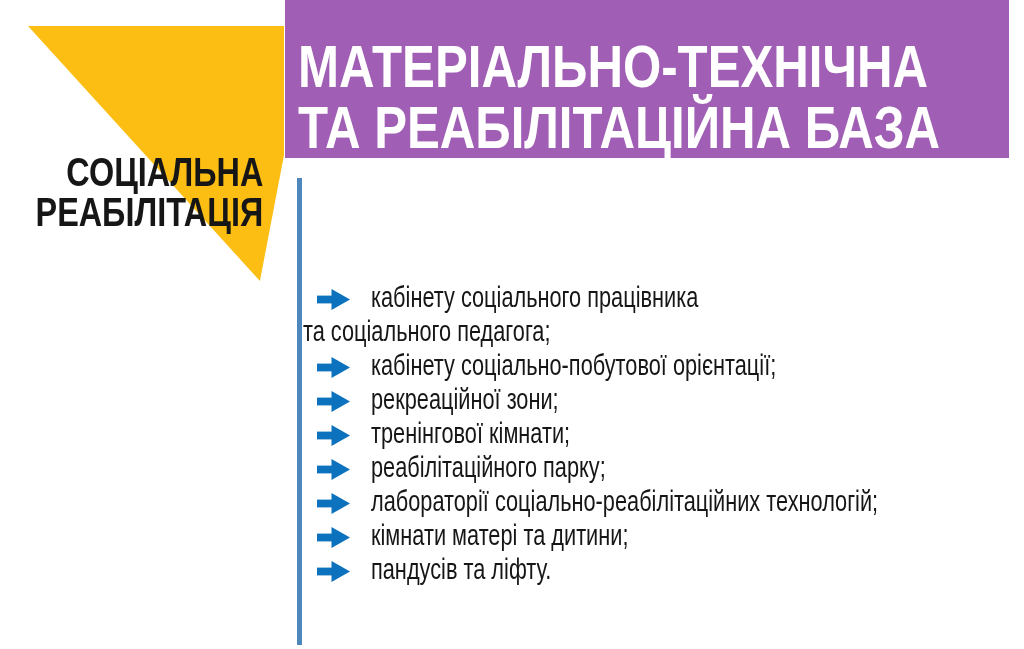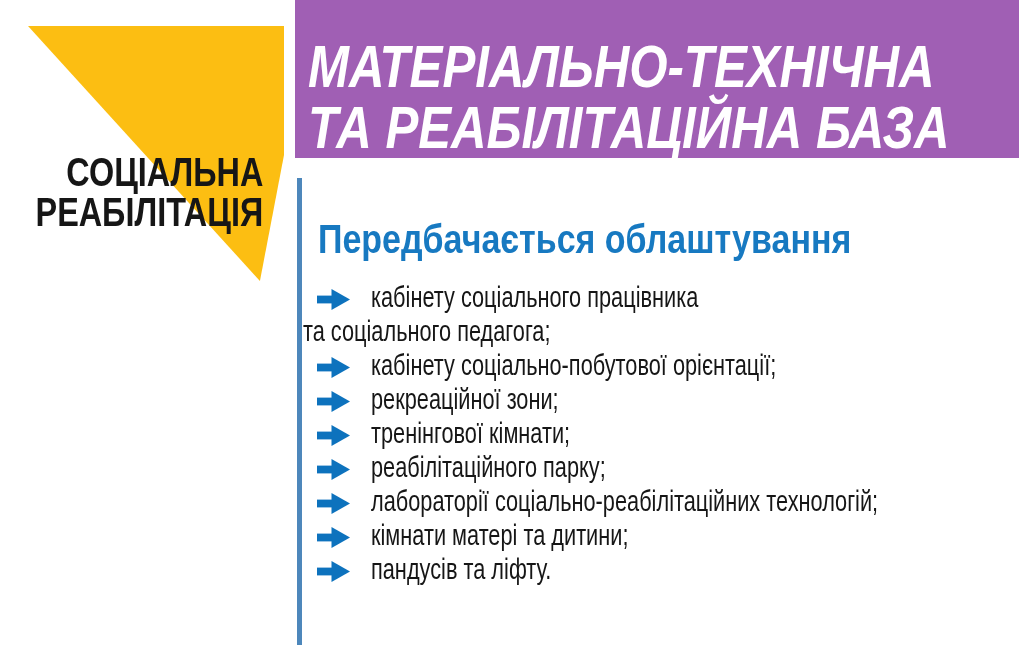--- a/index.html
+++ b/index.html
@@ -19,23 +19,22 @@
   .corner-label {
     position:absolute; top:152px; right:761px;
     text-align:right; color:var(--ink,#161616);
     font-weight:bold; font-size:41px; line-height:40px;
     white-space:nowrap;
   }
   .corner-label .ln { display:block; }
   .corner-label .cond { display:inline-block; transform:scaleX(0.79); transform-origin:100% 50%; }
   
   .banner {
-    position:absolute; left:295px; top:0; width:724px; height:158px;
+    position:absolute; left:285px; top:0; width:724px; height:158px;
     background:var(--purple,#a05fb4);
-    font-style:italic;
   }
   .banner-text {
     position:absolute; left:13px; top:0; padding-top:36px;
     color:#ffffff; font-weight:bold; font-size:60px; line-height:61px;
     white-space:nowrap;
   }
   .banner-text .cond { display:block; transform:scaleX(0.82); transform-origin:0 50%; }
   
   .vline {
     position:absolute; left:297px; top:178px; width:5px; height:467px;
@@ -72,23 +71,20 @@
 
   <div class="banner">
     <div class="banner-text">
       <span class="cond">МАТЕРІАЛЬНО-ТЕХНІЧНА</span>
       <span class="cond">ТА РЕАБІЛІТАЦІЙНА БАЗА</span>
     </div>
   </div>
 
   <div class="vline"></div>
 
-  <div class="heading">
-    <span class="cond">Передбачається облаштування</span>
-  </div>
 
   <div class="list" id="list">
     <div class="li">
       <span class="arrow-wrap"><svg viewBox="0 0 33 21" xmlns="http://www.w3.org/2000/svg">
             <rect x="0" y="6.6" width="15.5" height="7.8" class="arrow-fill" fill="#0d72bd"></rect>
             <polygon points="14.5,0 33,10.5 14.5,21" class="arrow-fill" fill="#0d72bd"></polygon>
           </svg></span>
       <span class="li-text">кабінету соціального працівника</span>
     </div>
 

